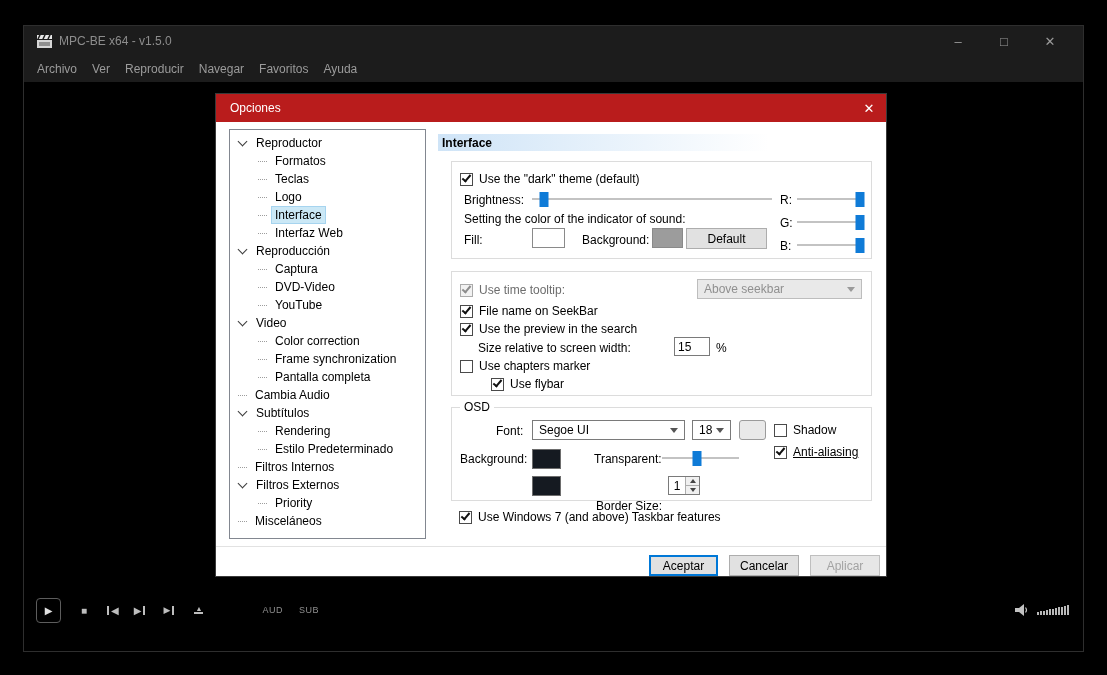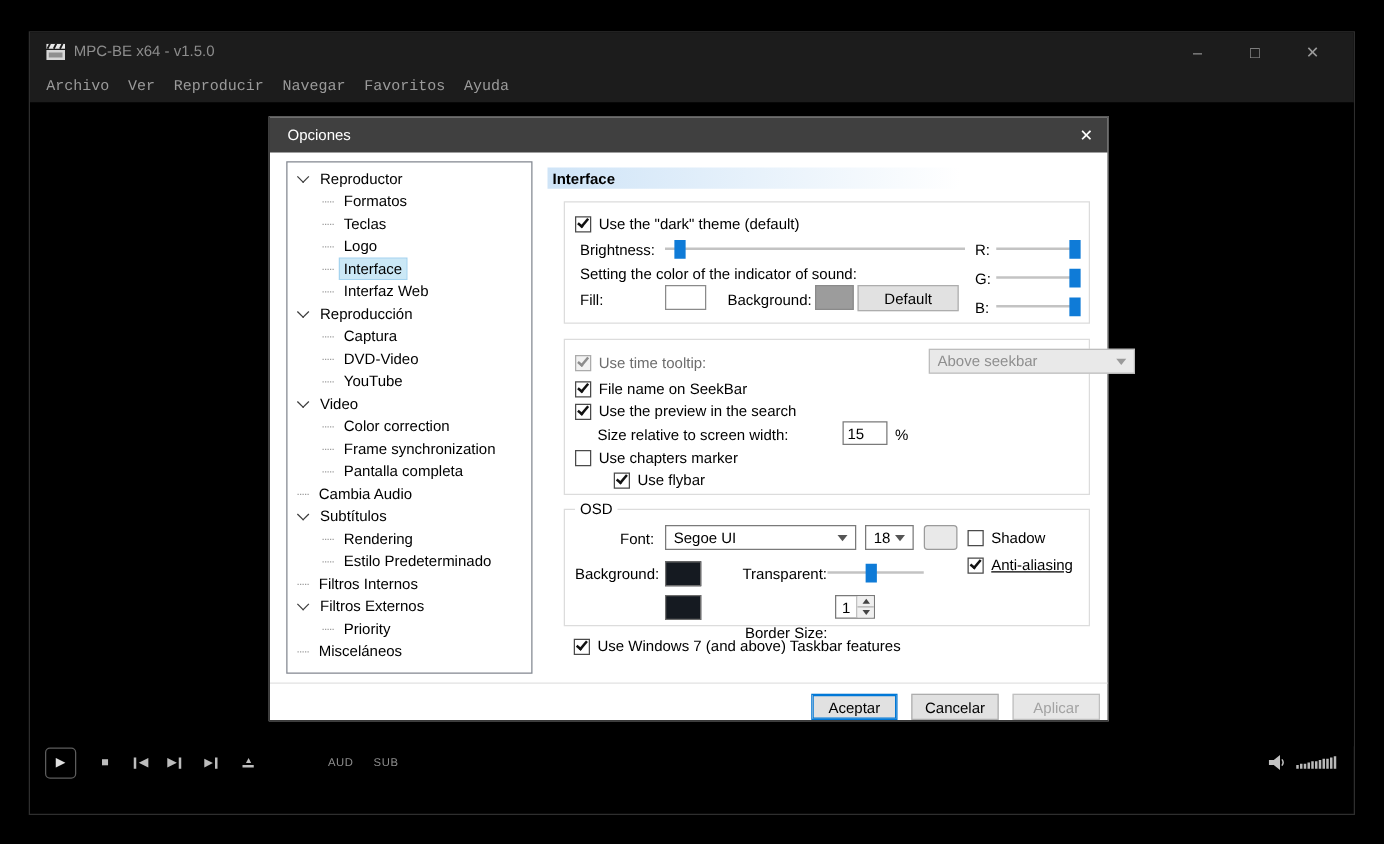--- a/index.html
+++ b/index.html
@@ -8,21 +8,21 @@
   
   .window{position:absolute;left:23px;top:25px;width:1061px;height:627px;background:#000;
           border:1px solid #2e2e2e;box-sizing:border-box;}
   .titlebar{position:absolute;left:0;top:0;right:0;height:30px;background:#1c1c1c;
             display:flex;align-items:center;padding:0 0 0 13px;}
   .app-title{color:#8d8d8d;font-size:12px;margin-left:7px;}
   .win-btns{margin-left:auto;display:flex;padding-right:10px;}
   .win-btn{width:46px;height:30px;display:flex;align-items:center;justify-content:center;
            color:#9a9a9a;font-size:13px;cursor:default;}
   .menubar{position:absolute;left:0;top:30px;right:0;height:26px;background:#1c1c1c;
-           display:flex;align-items:center;gap:15px;padding:0 13px;font-family:Liberation Mono, monospace;}
+           display:flex;align-items:center;gap:15px;padding:0 13px;}
   .menu-item{color:#9b9b9b;font-size:12px;}
   .video-area{position:absolute;left:0;top:56px;right:0;bottom:54px;background:#000;}
   
   .controlbar{position:absolute;left:0;bottom:28px;right:0;height:26px;display:flex;
               align-items:center;color:#bdbdbd;}
   .ctl{display:inline-flex;align-items:center;justify-content:center;color:#bdbdbd;}
   .play-btn{margin-left:12px;width:23px;height:23px;border:1px solid #5d5d5d;border-radius:4px;
             font-size:10px;color:#e0e0e0;}
   .stop-i{margin-left:20px;font-size:10px;}
   .prev-i{margin-left:20px;font-size:10px;}
@@ -34,21 +34,21 @@
   .vbar{display:inline-block;width:2px;height:9px;background:currentColor;}
   .prev-i .vbar{margin-right:2px;} .next-i .vbar{margin-left:2px;} .step-i .vbar{margin-left:2px;}
   .aud-lbl{margin-left:59px;font-size:9px;color:#8f8f8f;letter-spacing:.5px;}
   .sub-lbl{margin-left:16px;font-size:9px;color:#8f8f8f;letter-spacing:.5px;}
   .vol-group{margin-left:auto;display:flex;align-items:center;margin-right:14px;gap:8px;}
   .vol-bars{display:flex;align-items:flex-end;gap:1px;}
   .vol-bars i{display:block;width:2px;background:#b9b9b9;}
   
   .dialog{position:absolute;left:215px;top:93px;width:672px;height:484px;background:#fff;
           border:1px solid #3a3a3a;box-sizing:border-box;font-size:12px;color:#000;}
-  .dlg-title{position:absolute;left:0;top:0;right:0;height:28px;background:#404040;color:#fff;
+  .dlg-title{position:absolute;left:0;top:0;right:0;height:28px;background:#b91c1c;color:#fff;
              display:flex;align-items:center;padding-left:14px;font-size:12px;}
   .dlg-close{position:absolute;right:0;top:0;width:34px;height:28px;display:flex;align-items:center;
              justify-content:center;color:#fff;font-size:13px;}
   
   .tree{position:absolute;left:13px;top:35px;width:197px;height:410px;border:1px solid #828790;
         background:#fff;box-sizing:border-box;padding-top:4px;overflow:hidden;}
   .ti{display:flex;align-items:center;height:18px;padding-left:8px;white-space:nowrap;}
   .ti .chev{width:6px;height:6px;border-right:1.6px solid #3c3c3c;border-bottom:1.6px solid #3c3c3c;
             transform:rotate(45deg);margin:-3px 7px 0 1px;flex:0 0 auto;}
   .ti .dash{width:9px;border-top:1px dotted #9d9d9d;margin-right:5px;flex:0 0 auto;}
@@ -71,21 +71,21 @@
   .cb.disabled{border-color:#ababab;background:#f2f2f2;}
   .cb.disabled::after{border-color:#8d8d8d;}
   .slider{position:relative;height:15px;}
   .slider .track{position:absolute;left:0;right:0;top:6px;height:2px;background:#c3c3c3;}
   .slider .thumb{position:absolute;top:0;width:9px;height:15px;background:#0f7bd7;transform:translateX(-50%);}
   .combo{position:absolute;height:20px;border:1px solid #7a7a7a;background:#fff;display:flex;
          align-items:center;padding:0 6px;box-sizing:border-box;}
   .combo .ctext{overflow:hidden;white-space:nowrap;}
   .combo .carrow{margin-left:auto;width:0;height:0;border-left:4px solid transparent;
                  border-right:4px solid transparent;border-top:5px solid #555;}
-  .combo.disabled{background:#e9e9e9;border-color:#bdbdbd;color:#8f8f8f;margin-left:46px;}
+  .combo.disabled{background:#e9e9e9;border-color:#bdbdbd;color:#8f8f8f;}
   .combo.disabled .carrow{border-top-color:#9a9a9a;}
   .swatch{position:absolute;border:1px solid #8a8a8a;box-sizing:border-box;}
   .sw-white{background:#ffffff;} .sw-gray{background:#9c9c9c;}
   .sw-light{background:#e9e9e9;border-color:#9b9b9b;border-radius:3px;}
   .sw-dark{background:#151a21;border-color:#6d6d6d;}
   .btn{background:#e1e1e1;border:1px solid #adadad;display:flex;align-items:center;
        justify-content:center;font-size:12px;box-sizing:border-box;}
   .btn.default-focus{border:1px solid #0078d7;box-shadow:inset 0 0 0 1px #0078d7;}
   .btn.disabled{color:#a3a3a3;border-color:#bfbfbf;background:#e7e7e7;}
   .txt{position:absolute;height:19px;border:1px solid #7a7a7a;font:12px "Liberation Sans",sans-serif;

